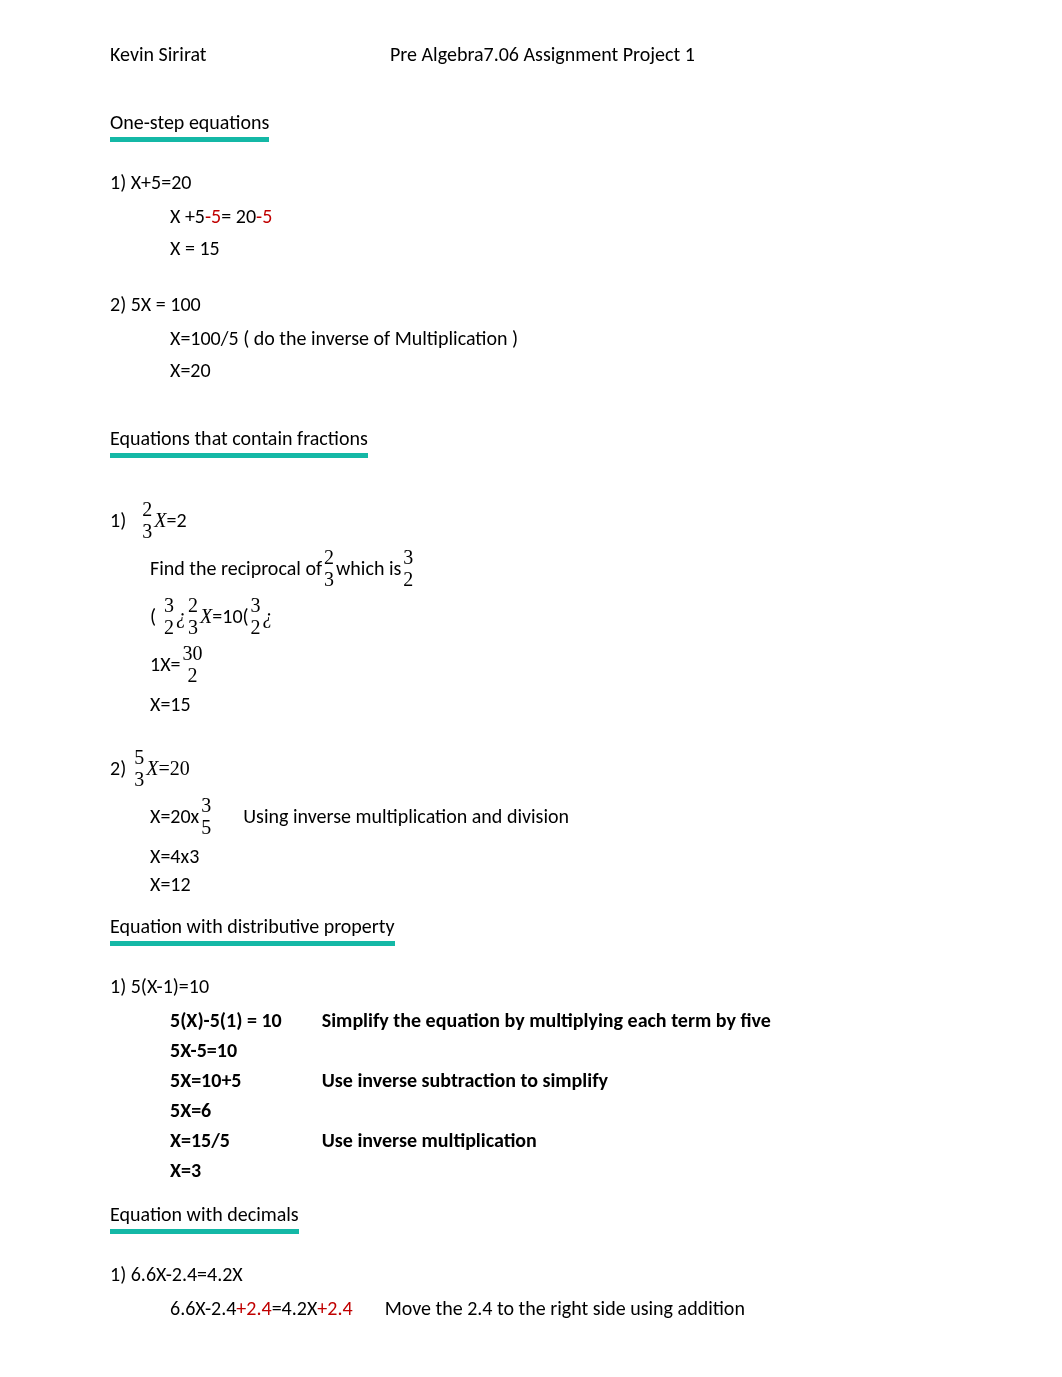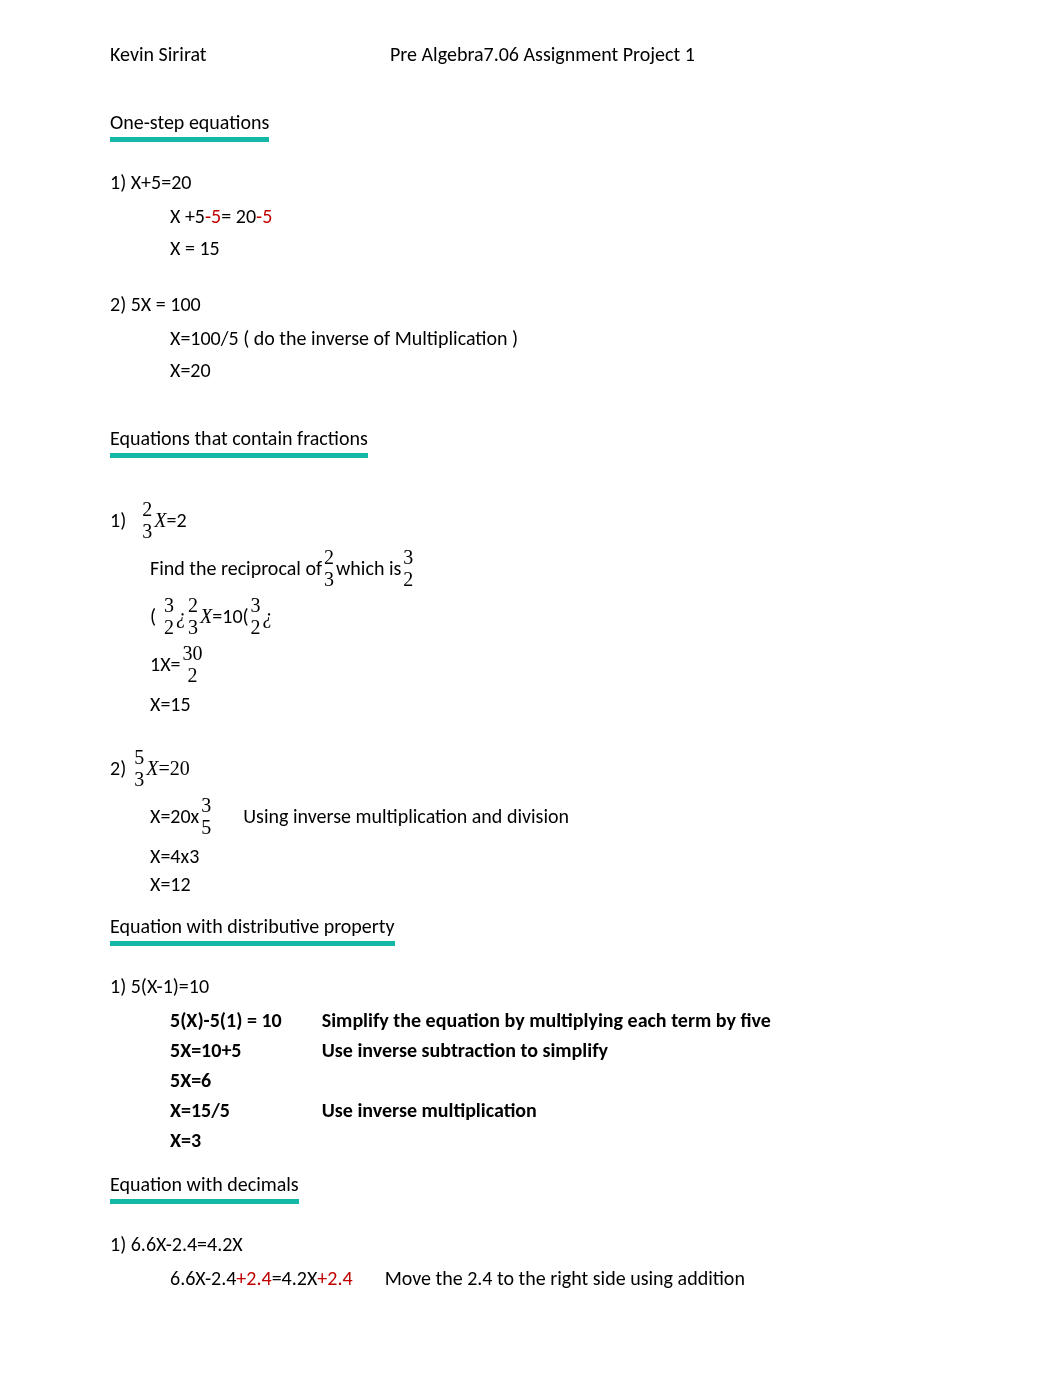--- a/index.html
+++ b/index.html
@@ -160,20 +160,24 @@
   <span class="section-heading">Equation with distributive property</span>
 </div>
 
 <div class="prob">1) 5(X-1)=10</div>
 <div class="indent tbl mb-m">
   <div class="trow">
     <div class="tcell">5(X)-5(1) = 10</div>
     <div class="tcell">Simplify the equation by multiplying each term by five</div>
   </div>
   <div class="trow">
+    <div class="tcell">5X-5=10</div>
+    <div class="tcell"></div>
+  </div>
+  <div class="trow">
     <div class="tcell">5X=10+5</div>
     <div class="tcell">Use inverse subtraction to simplify</div>
   </div>
   <div class="trow">
     <div class="tcell">5X=6</div>
     <div class="tcell"></div>
   </div>
   <div class="trow">
     <div class="tcell">X=15/5</div>
     <div class="tcell">Use inverse multiplication</div>

